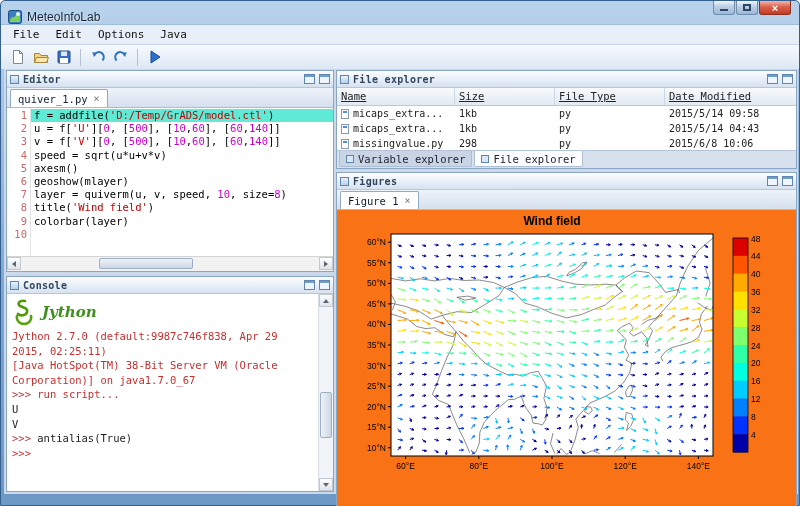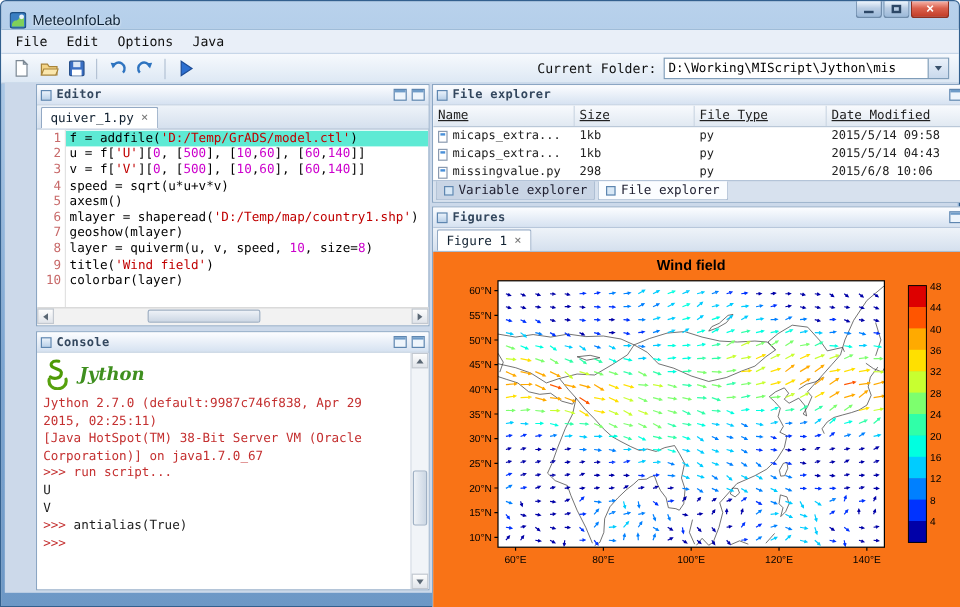--- a/index.html
+++ b/index.html
@@ -20,21 +20,21 @@
   .tbtn{width:23px;height:22px;display:flex;align-items:center;justify-content:center;border-radius:2px;}
   .tsep{width:1px;height:17px;background:#b4c2d4;margin:0 5px;}
   .folder-zone{margin-left:auto;display:flex;align-items:center;gap:6px;padding-right:3px;}
   .folder-label{font:11px "DejaVu Sans Mono",monospace;color:#111;}
   .combobox{width:238px;height:18px;background:#fff;border:1px solid #7f9db9;display:flex;align-items:center;box-sizing:border-box;}
   .combo-text{flex:1;font:10.5px "DejaVu Sans Mono",monospace;padding-left:3px;white-space:nowrap;overflow:hidden;color:#000;}
   .combo-btn{width:16px;align-self:stretch;background:linear-gradient(#eaf1fa,#c9d9ec);border-left:1px solid #7f9db9;display:flex;align-items:center;justify-content:center;}
   .arrow-down{width:0;height:0;border-left:3.5px solid transparent;border-right:3.5px solid transparent;border-top:4px solid #39516b;}
   
   .workarea{position:absolute;left:3px;top:68px;width:794px;height:425px;background:#ccd9ea;}
-  .panel{position:absolute;border:1px solid #8ba6c3;background:#fff;display:flex;flex-direction:column;box-sizing:border-box;margin-left:24px;}
+  .panel{position:absolute;border:1px solid #8ba6c3;background:#fff;display:flex;flex-direction:column;box-sizing:border-box;}
   #editor-panel{left:2px;top:1px;width:328px;height:202px;}
   #console-panel{left:2px;top:207px;width:328px;height:216px;}
   #files-panel{left:332px;top:1px;width:461px;height:99px;}
   #figures-panel{left:332px;top:103px;width:461px;height:396px;}
   .phdr{height:16px;min-height:16px;background:linear-gradient(#fcfdff,#d6e2f1);border-bottom:1px solid #b7c7db;display:flex;align-items:center;gap:4px;padding:0 3px;}
   .phdr-icon{width:9px;height:9px;border:1px solid #5e86b0;background:linear-gradient(#eaf2fb,#b9d0e8);box-sizing:border-box;}
   .phdr-title{flex:1;font:bold 10px "DejaVu Sans Mono",monospace;color:#33475e;letter-spacing:.3px;}
   .mini{width:11px;height:10px;border:1px solid #5e86b0;background:#eef5fc;position:relative;box-sizing:border-box;}
   .mini::before{content:"";position:absolute;left:0;right:0;top:0;height:2px;background:#6f9cc8;}
   .tabstrip{height:19px;min-height:19px;background:linear-gradient(#eef3f9,#d5e0ee);border-bottom:1px solid #a9bcd2;display:flex;align-items:flex-end;padding-left:3px;gap:2px;box-sizing:content-box;}
@@ -147,29 +147,20 @@
           <path d="M2.2 3.2 l5.2 0.6 l-3.4 4.2 z" fill="#2f74c0"></path>
         </g>
       </svg>
     </div>
     <div class="tsep"></div>
     <div class="tbtn">
       <svg width="16" height="16" viewBox="0 0 16 16">
         <path d="M4 2 L13 8 L4 14 z" fill="#2d6fd0" stroke="#1c4c97"></path>
       </svg>
     </div>
-    <div class="folder-zone">
-      <span class="folder-label">Current Folder:</span>
-      <div class="combobox">
-        <span class="combo-text">D:\Working\MIScript\Jython\mis</span>
-        <div class="combo-btn">
-          <span class="arrow-down"></span>
-        </div>
-      </div>
-    </div>
   </div>
 
   <div class="workarea">
 
     <div class="panel" id="editor-panel">
       <div class="phdr">
         <span class="phdr-icon"></span>
         <span class="phdr-title">Editor</span>
         <span class="mini"></span>
         <span class="mini"></span>
@@ -192,21 +183,20 @@
             <div class="code-row">8</div>
             <div class="code-row">9</div>
             <div class="code-row">10</div>
           </div>
         <div class="codecol">
             <div class="code-row hl"><span class="tk-p">f = addfile(</span><span class="tk-s">'D:/Temp/GrADS/model.ctl'</span><span class="tk-p">)</span></div>
             <div class="code-row"><span class="tk-p">u = f[</span><span class="tk-s">'U'</span><span class="tk-p">][</span><span class="tk-d">0</span><span class="tk-p">, [</span><span class="tk-d">500</span><span class="tk-p">], [</span><span class="tk-d">10</span><span class="tk-p">,</span><span class="tk-d">60</span><span class="tk-p">], [</span><span class="tk-d">60</span><span class="tk-p">,</span><span class="tk-d">140</span><span class="tk-p">]]</span></div>
             <div class="code-row"><span class="tk-p">v = f[</span><span class="tk-s">'V'</span><span class="tk-p">][</span><span class="tk-d">0</span><span class="tk-p">, [</span><span class="tk-d">500</span><span class="tk-p">], [</span><span class="tk-d">10</span><span class="tk-p">,</span><span class="tk-d">60</span><span class="tk-p">], [</span><span class="tk-d">60</span><span class="tk-p">,</span><span class="tk-d">140</span><span class="tk-p">]]</span></div>
             <div class="code-row"><span class="tk-p">speed = sqrt(u*u+v*v)</span></div>
             <div class="code-row"><span class="tk-p">axesm()</span></div>
-            <div class="code-row"><span class="tk-p">mlayer = shaperead(</span><span class="tk-s">'D:/Temp/map/country1.shp'</span><span class="tk-p">)</span></div>
             <div class="code-row"><span class="tk-p">geoshow(mlayer)</span></div>
             <div class="code-row"><span class="tk-p">layer = quiverm(u, v, speed, </span><span class="tk-d">10</span><span class="tk-p">, size=</span><span class="tk-d">8</span><span class="tk-p">)</span></div>
             <div class="code-row"><span class="tk-p">title(</span><span class="tk-s">'Wind field'</span><span class="tk-p">)</span></div>
             <div class="code-row"><span class="tk-p">colorbar(layer)</span></div>
           </div>
       </div>
       <div class="hscroll">
         <div class="hs-btn hs-left">
             <span class="tri-left"></span>
           </div>

